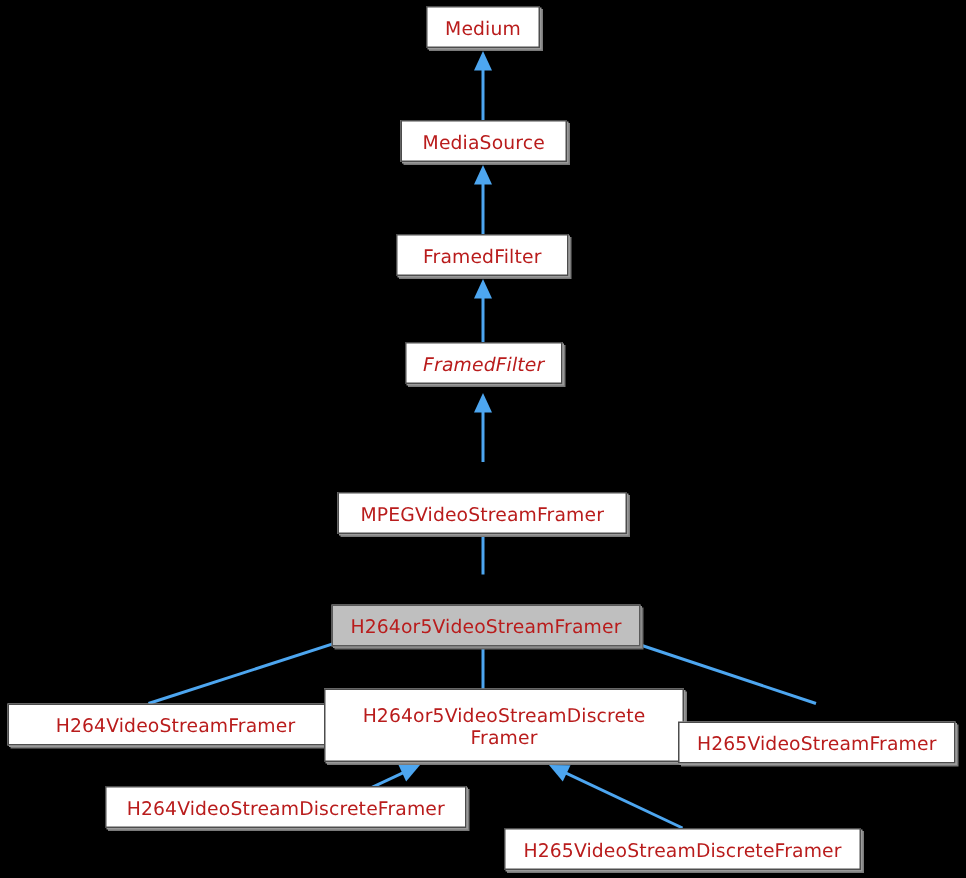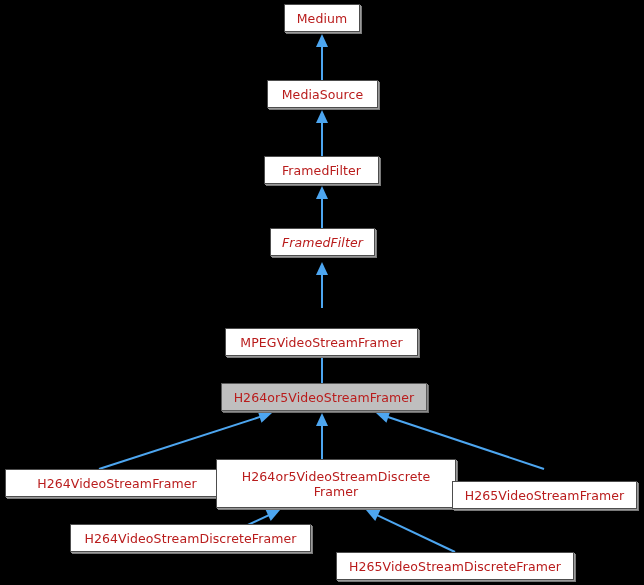--- a/index.html
+++ b/index.html
@@ -39,20 +39,21 @@
     line-height: 15px;
     letter-spacing: 0.1px;
     white-space: pre-line;
     padding: 0 4px;
     cursor: default;
   }
   .node.highlight {
     background: #bfbfbf;
     border-color: #5a5a5a;
     box-shadow: 1px 1px 0 0 #8c8c8c, 2px 2px 0 0 #6d6d6d;
+    margin-top: 20px;
   }
   .node-label {
     display: block;
     width: 100%;
   }
 </style>
 </head>
 <body>
 
 <div id="diagram-root" style="background: rgb(0, 0, 0);">

